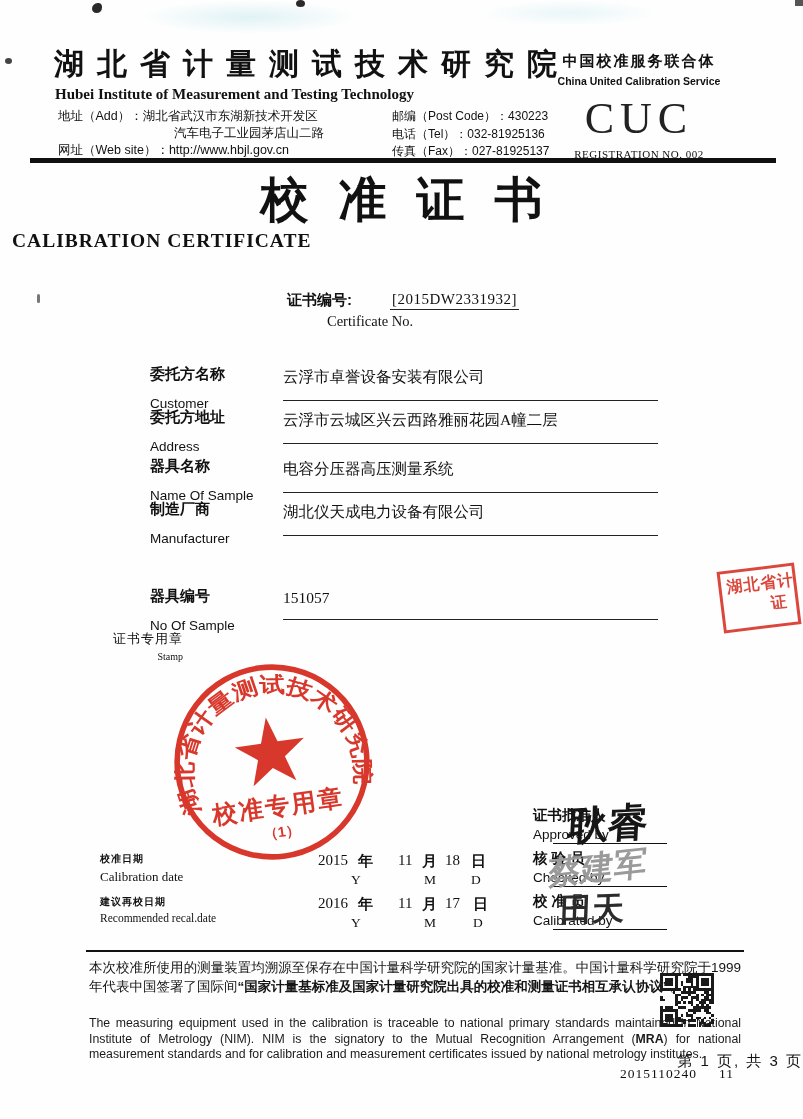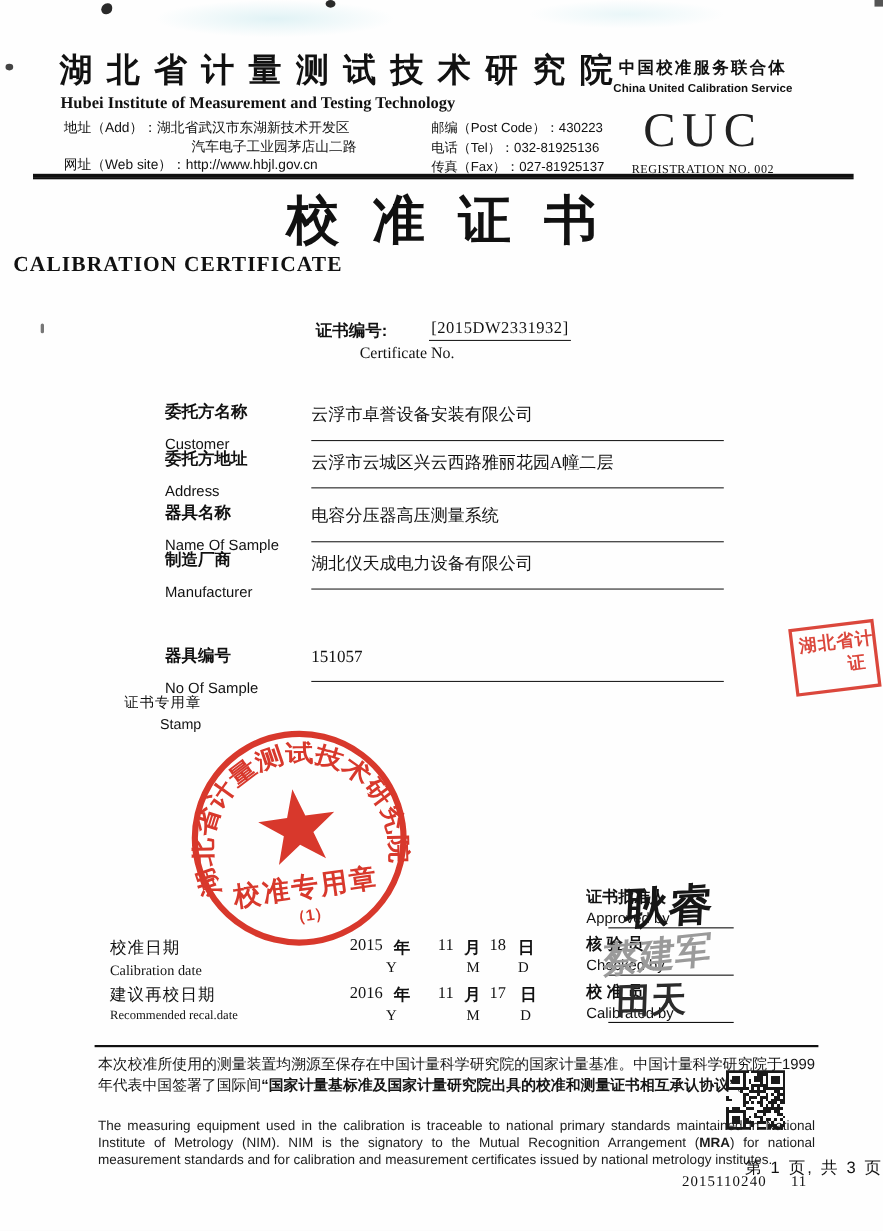--- a/index.html
+++ b/index.html
@@ -51,21 +51,21 @@
   .field-row { position:absolute; left:150px; width:510px; }
   .f-cn { font-size:15px; font-weight:bold; white-space:nowrap; }
   .f-en { font-size:13.5px; margin-top:12px; white-space:nowrap; }
   .f-value { position:absolute; left:133px; top:2px; width:375px; font-size:15.5px;
              font-family:"Liberation Serif","DejaVu Serif",serif; white-space:nowrap;
              border-bottom:1.2px solid #222; padding-bottom:12px; }
 
   
   .stamp-label { position:absolute; left:113px; top:630px; text-align:right; }
   .stamp-cn { font-size:13px; letter-spacing:1px; }
-  .stamp-en { font-size:13px; margin-top:3px; font-family:Liberation Sans, sans-serif; }
+  .stamp-en { font-size:10px; margin-top:3px; font-family:Liberation Serif, serif; }
 
   
   .seal { position:absolute; left:170px; top:660px; width:204px; height:204px;
           transform:rotate(-8deg); opacity:0.92; }
 
   
   .side-stamp { position:absolute; left:720px; top:567px; width:78px; height:62px;
                 border:3px solid #d5281b; transform:rotate(-7deg); color:#d5281b;
                 padding:4px 3px 0 5px; opacity:0.85; overflow:hidden; }
   .side-stamp .l1 { font-size:16px; font-weight:bold; white-space:nowrap; letter-spacing:1px; }
@@ -77,21 +77,21 @@
   .s-en { font-size:13.5px; margin-top:2px; white-space:nowrap; }
   .sig-line { position:absolute; border-bottom:1.5px solid #111; left:553px; width:114px; }
   .signature { position:absolute; white-space:nowrap;
                font-family:"DejaVu Sans",sans-serif; font-weight:bold; }
   .sig-1 { left:568px; top:796px; font-size:40px; color:#161616; transform:rotate(-3deg) skewX(-6deg); }
   .sig-2 { left:548px; top:846px; font-size:33px; color:#9a9a9a; transform:rotate(-6deg) skewX(-10deg); }
   .sig-3 { left:560px; top:888px; font-size:32px; color:#2b2b2b; transform:rotate(-2deg) skewX(-4deg); }
 
   
   .date-row { position:absolute; left:100px; width:400px; }
-  .d-cn { font-size:15px; font-weight:normal; letter-spacing:1px; white-space:nowrap; }
+  .d-cn { font-size:10px; font-weight:bold; letter-spacing:1px; white-space:nowrap; }
   .d-en { font-size:13px; font-family:"Liberation Serif","DejaVu Serif",serif; margin-top:3px; white-space:nowrap; }
   .d-part { position:absolute; top:0; font-size:15px; font-family:"Liberation Serif","DejaVu Serif",serif; }
   .d-unit { position:absolute; top:0; font-size:15px; font-weight:bold; }
   .d-ymd  { position:absolute; top:20px; font-size:13.5px; font-family:"Liberation Serif","DejaVu Serif",serif; }
 
   
   .foot-rule { position:absolute; left:86px; top:950px; width:658px; border-top:2px solid #111; }
   .foot-cn { position:absolute; left:89px; top:958px; width:652px; font-size:13.5px;
              line-height:19px; text-align:justify; color:#151515; }
   .foot-cn b { font-weight:bold; }

